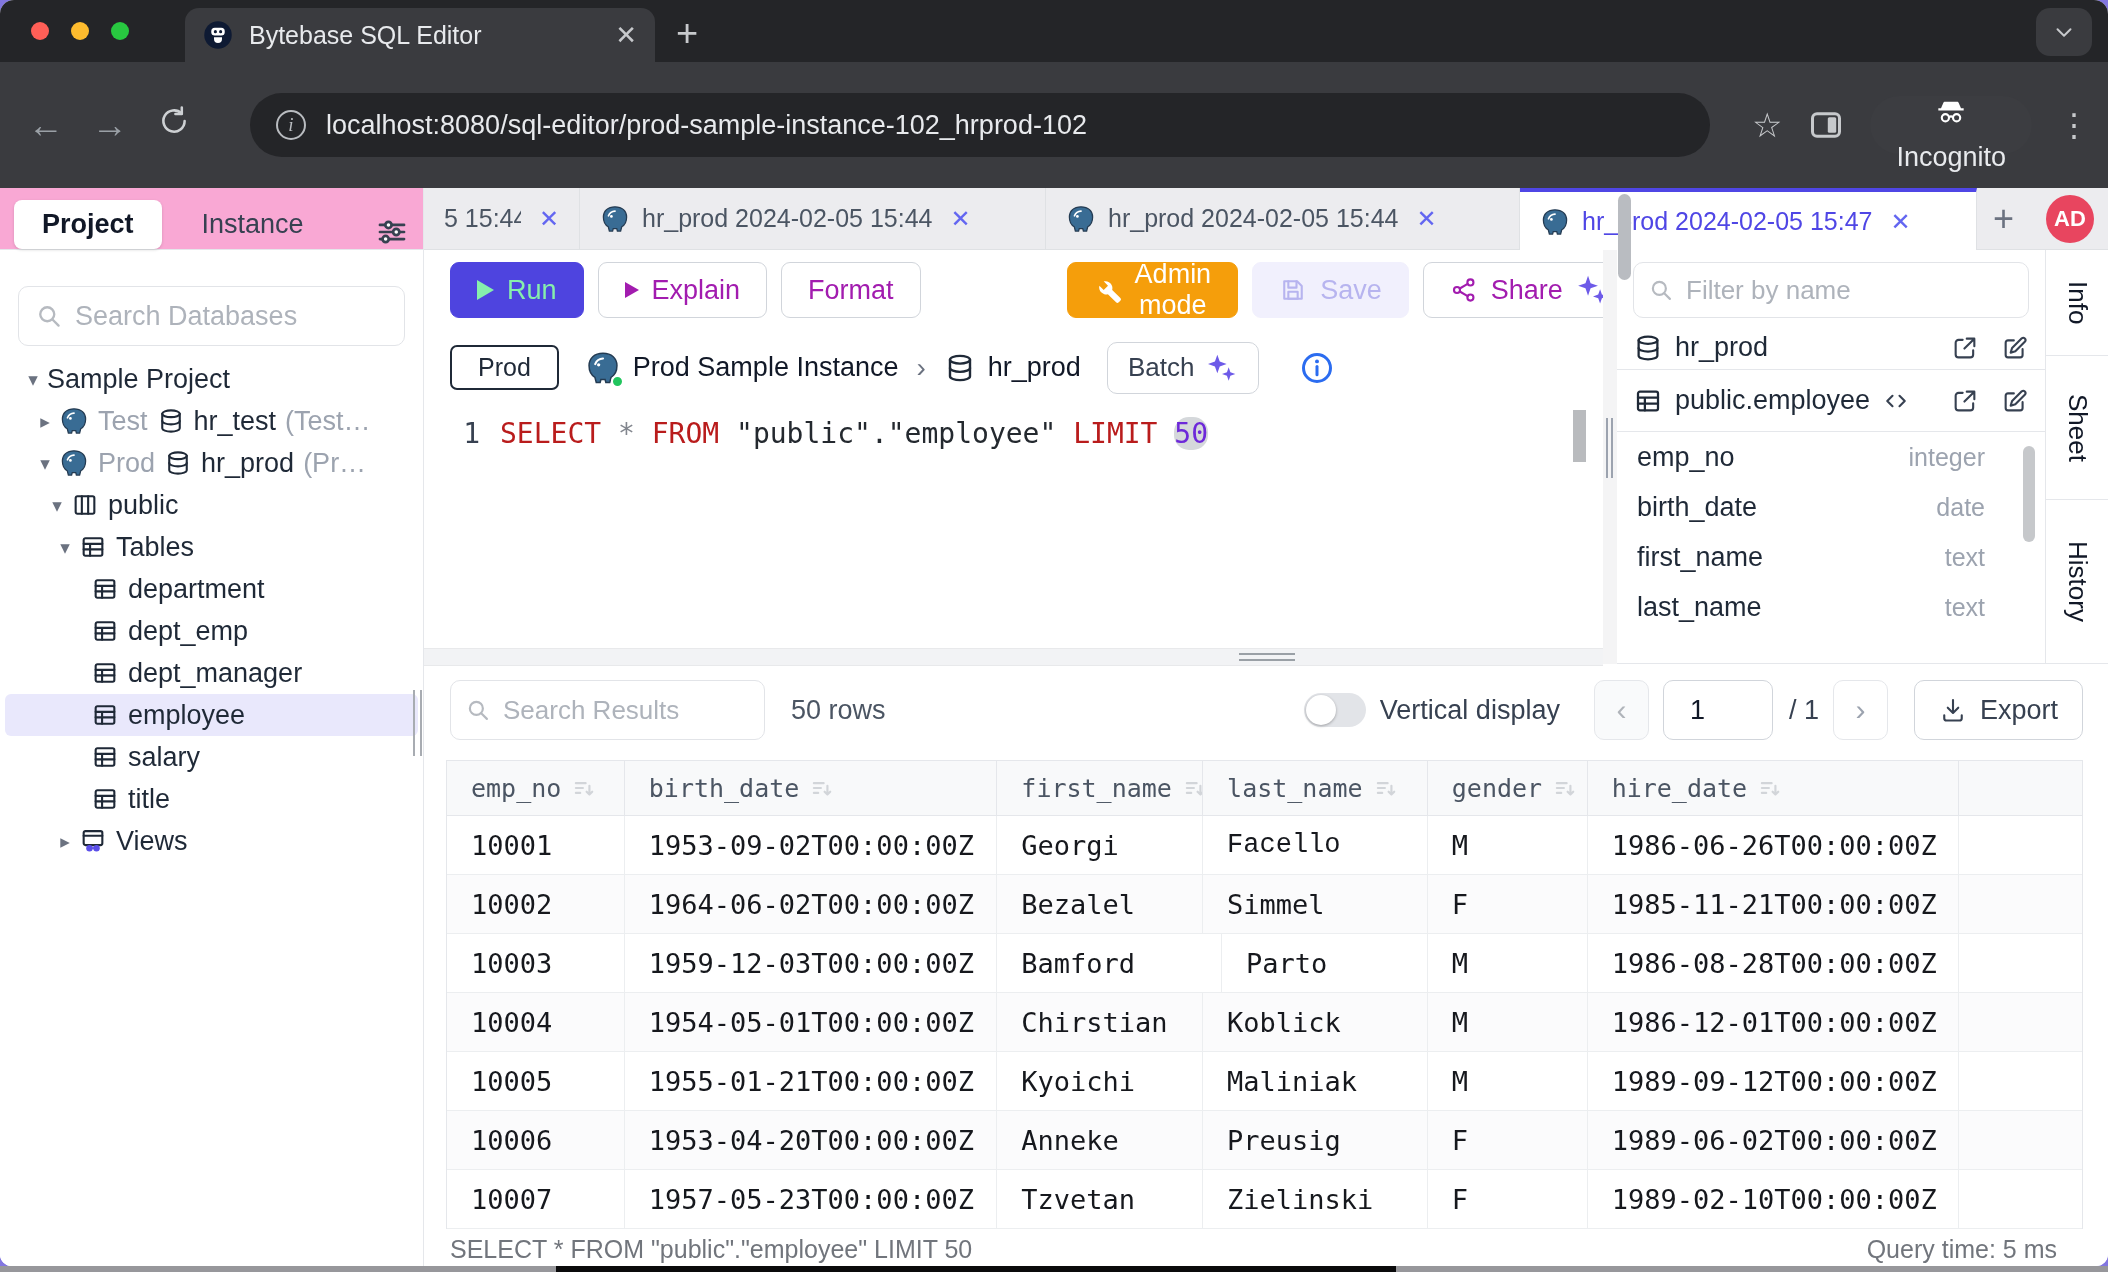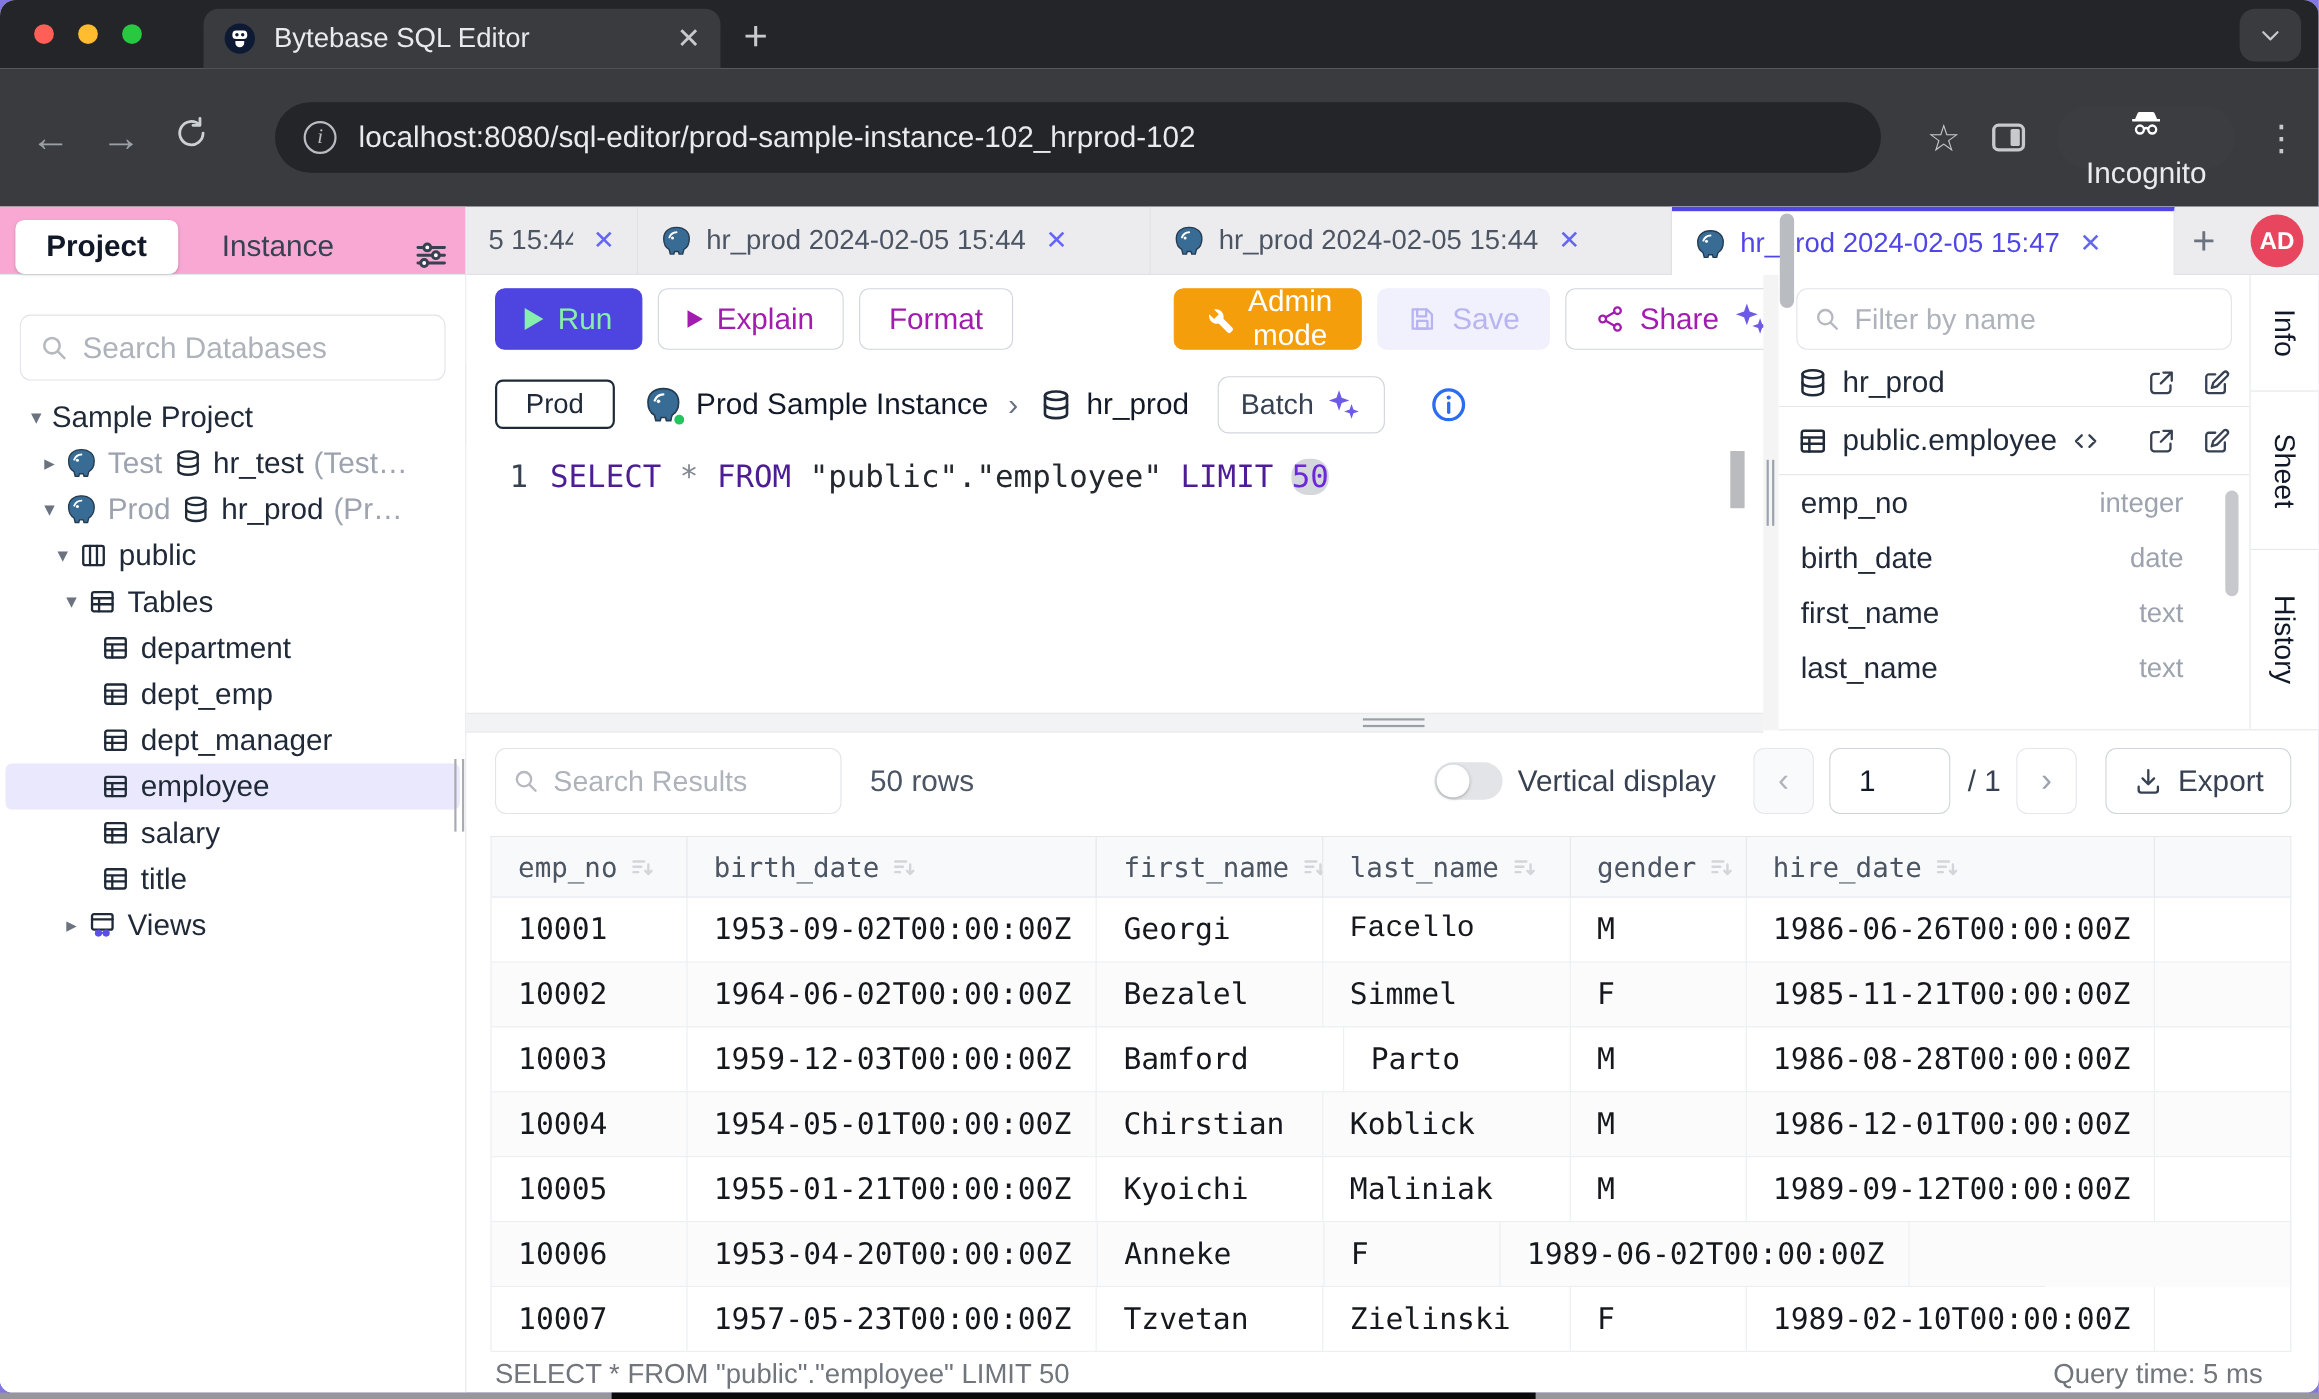--- a/index.html
+++ b/index.html
@@ -100,21 +100,21 @@
   .batch-btn { display:inline-flex; align-items:center; gap:12px; border:1px solid #d1d5db;
                border-radius:10px; height:52px; padding:0 20px; font-size:26px; color:#374151; margin-left:26px; }
   .info-i { margin-left:40px; }
 
   
   .editor { position:absolute; left:424px; top:217px; width:1179px; height:243px; background:#fff;
             font-family:"DejaVu Sans Mono",monospace; font-size:28px; }
   .eline { display:flex; align-items:center; margin-top:12px; }
   .lnum { width:76px; text-align:right; color:#374151; flex:0 0 76px; padding-right:20px; }
   .code { white-space:pre; }
-  .tk-kw { color:#4c1d95;margin-top:14px; } .tk-op { color:#82868e; } .tk-id { color:#24292f; }
+  .tk-kw { color:#b91c1c;margin-top:14px; } .tk-op { color:#82868e; } .tk-id { color:#24292f; }
   .tk-num { color:#6d28d9;border-radius:15px; } .tk-sel { background:#d5d8db; }
   .ed-scroll { position:absolute; left:1573px; top:222px; width:13px; height:52px; background:#b9bbbe; }
 
   
   .vdiv { position:absolute; left:1603px; top:62px; width:14px; height:414px; background:#f4f4f5; }
   .vdiv .g { position:absolute; top:168px; width:2px; height:60px; background:#9ca3af; }
   .vdiv .g1 { left:3px; } .vdiv .g2 { left:8px; }
 
   
   .schema { position:absolute; left:1617px; top:62px; width:428px; height:414px; background:#fff;
@@ -814,20 +814,21 @@
             <div class="td" style="width: 206px;">Kyoichi</div>
             <div class="td" style="width: 225px;">Maliniak</div>
             <div class="td" style="width: 160px;">M</div>
             <div class="td" style="width: 372px;">1989-09-12T00:00:00Z</div>
             <div class="td scroll-lane" style="width: 123px;"></div>
           </div>
           <div class="tr alt">
             <div class="td" style="width: 178px;">10006</div>
             <div class="td" style="width: 373px;">1953-04-20T00:00:00Z</div>
             <div class="td" style="width: 206px;">Anneke</div>
+            <div class="td" style="width: 225px;">Preusig</div>
             <div class="td" style="width: 160px;">F</div>
             <div class="td" style="width: 372px;">1989-06-02T00:00:00Z</div>
             <div class="td scroll-lane" style="width: 123px;"></div>
           </div>
           <div class="tr">
             <div class="td" style="width: 178px;">10007</div>
             <div class="td" style="width: 373px;">1957-05-23T00:00:00Z</div>
             <div class="td" style="width: 206px;">Tzvetan</div>
             <div class="td" style="width: 225px;">Zielinski</div>
             <div class="td" style="width: 160px;">F</div>

